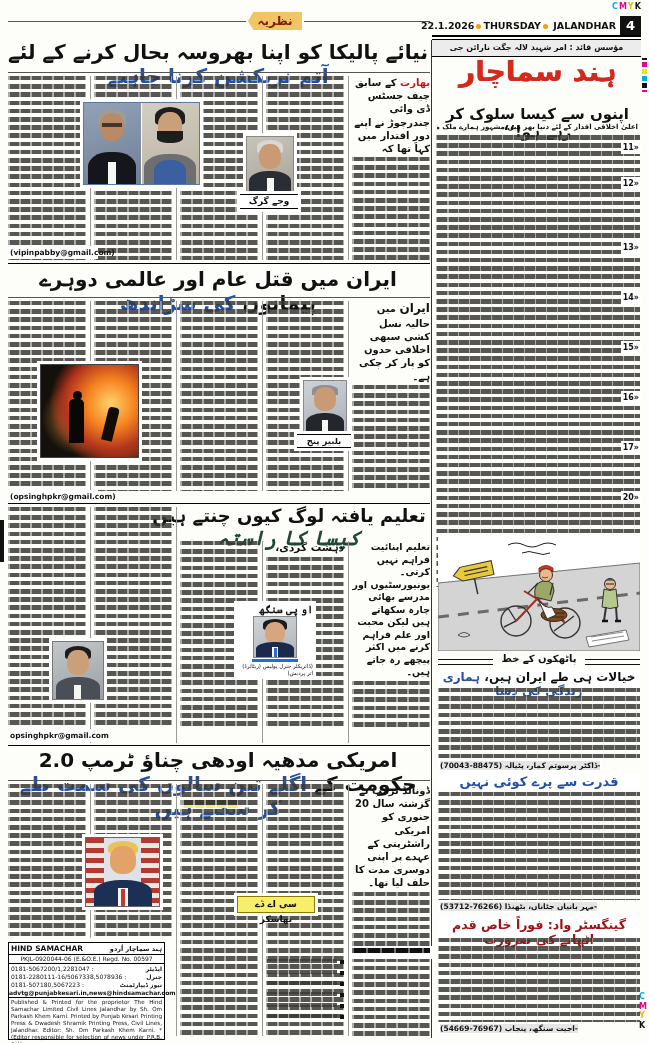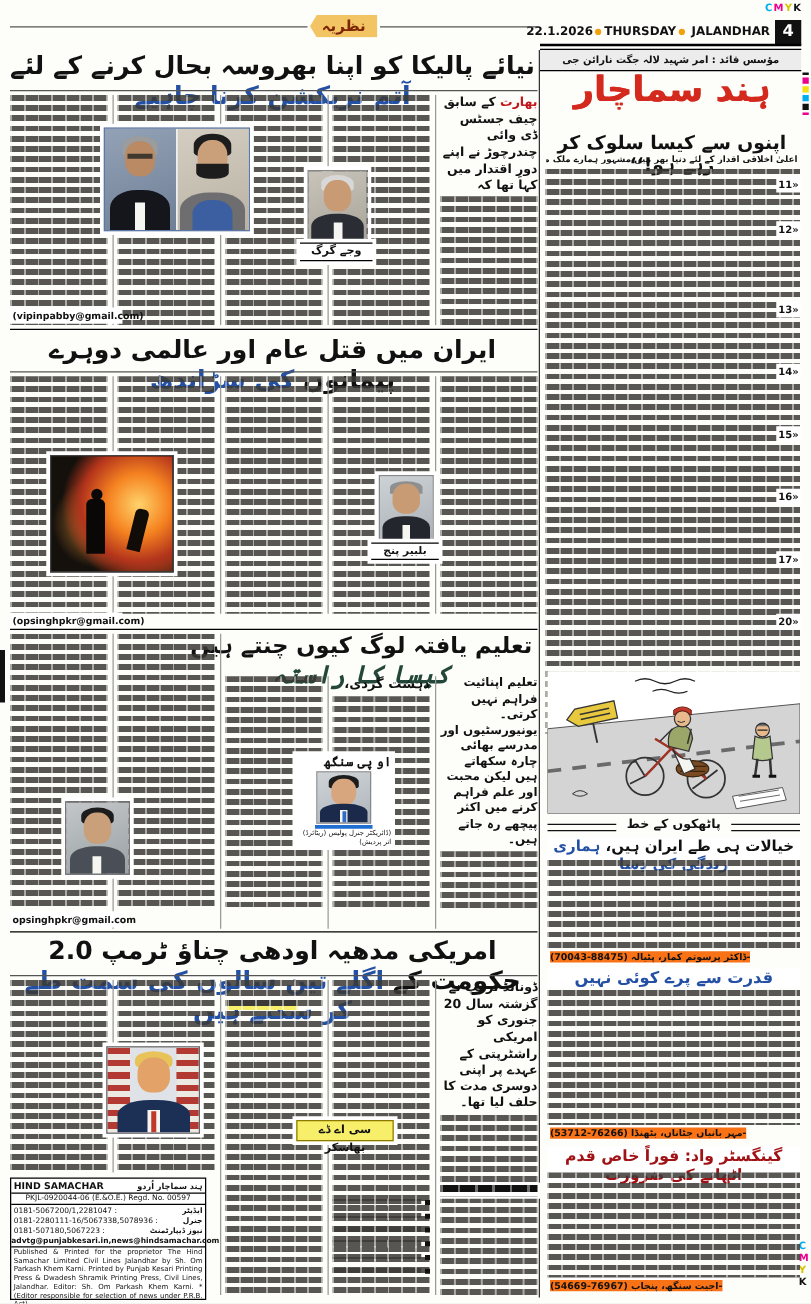--- a/index.html
+++ b/index.html
@@ -32,21 +32,21 @@
   .half{position:absolute;top:0;height:100%;overflow:hidden;}
   .face{position:absolute;background:#d3a07c;border-radius:45% 45% 42% 42%;}
   .hair{position:absolute;background:#333;border-radius:50% 50% 18% 18%;}
   .suit{position:absolute;bottom:0;background:#14161c;border-radius:45% 45% 0 0;}
   .shirt{position:absolute;bottom:0;background:#f5f5f2;}
   .tie{position:absolute;bottom:0;background:#8b1d20;}
   .namebox{position:absolute;border-top:1.4px solid #000;border-bottom:1.4px solid #000;background:#fff;
     box-shadow:0 0 0 3px #fff;font-weight:bold;text-align:center;direction:rtl;}
   .email{position:absolute;background:#fff;box-shadow:0 0 0 2px #fff;font-size:7.5px;font-weight:bold;text-align:center;direction:ltr;}
   .marker{position:absolute;right:1px;font-size:8px;font-weight:bold;background:#fff;box-shadow:0 0 0 2px #fff;direction:rtl;}
-  .sig{position:absolute;font-size:7.5px;font-weight:bold;direction:rtl;text-align:left;background:#f97316;box-shadow:0 0 0 1px #fff;}
+  .sig{position:absolute;font-size:7.5px;font-weight:bold;direction:rtl;text-align:left;background:#e5e5e5;box-shadow:0 0 0 1px #fff;}
   .lhead{position:absolute;width:202px;text-align:center;font-weight:bold;direction:rtl;font-size:12px;background:#fff;}
   .dot{display:inline-block;width:5px;height:5px;border-radius:50%;background:#f2a10e;margin:0 2px;vertical-align:middle;}
   .imp-row{display:flex;justify-content:space-between;align-items:center;padding:0 2px;}
   .sq{width:5px;height:5px;margin:2px auto;}
   .blt{display:flex;flex-direction:row-reverse;align-items:center;height:7px;margin-bottom:4px;}
   .bdot{width:4px;height:4px;background:#111;margin-left:3px;flex:0 0 auto;}
   .bline{flex:1;height:6px;}
 </style>
 </head>
 <body>
@@ -236,20 +236,21 @@
   <div class="col ur" style="left:94px;top:301px;height:190px">
       <div class="fill txt"></div>
     </div>
   <div class="col ur" style="left:180px;top:301px;height:190px">
       <div class="fill txt"></div>
     </div>
   <div class="col ur" style="left:266px;top:301px;height:190px">
       <div class="fill txt"></div>
     </div>
   <div class="col ur" style="left:352px;top:301px;height:190px">
+    <div class="lead"><span style="font-size:12px">ایران</span> <span>میں حالیہ نسل کشی سبھی اخلاقی حدوں کو پار کر چکی ہے۔</span></div>
     <div class="fill txt"></div>
   </div>
   <div class="vline" style="left:90px;top:301px;height:190px"></div>
   <div class="vline" style="left:176px;top:301px;height:190px"></div>
   <div class="vline" style="left:262px;top:301px;height:190px"></div>
   <div class="vline" style="left:348px;top:301px;height:190px"></div>
 
   <div class="photo" style="left:40px;top:364px;width:97px;height:92px;border-color:#444;background:#14100c">
     <div class="abs" style="inset:0;background:
       radial-gradient(circle at 72% 42%, #ffd36b 0, #f58220 28%, #b3341c 52%, rgba(0,0,0,0) 70%),

